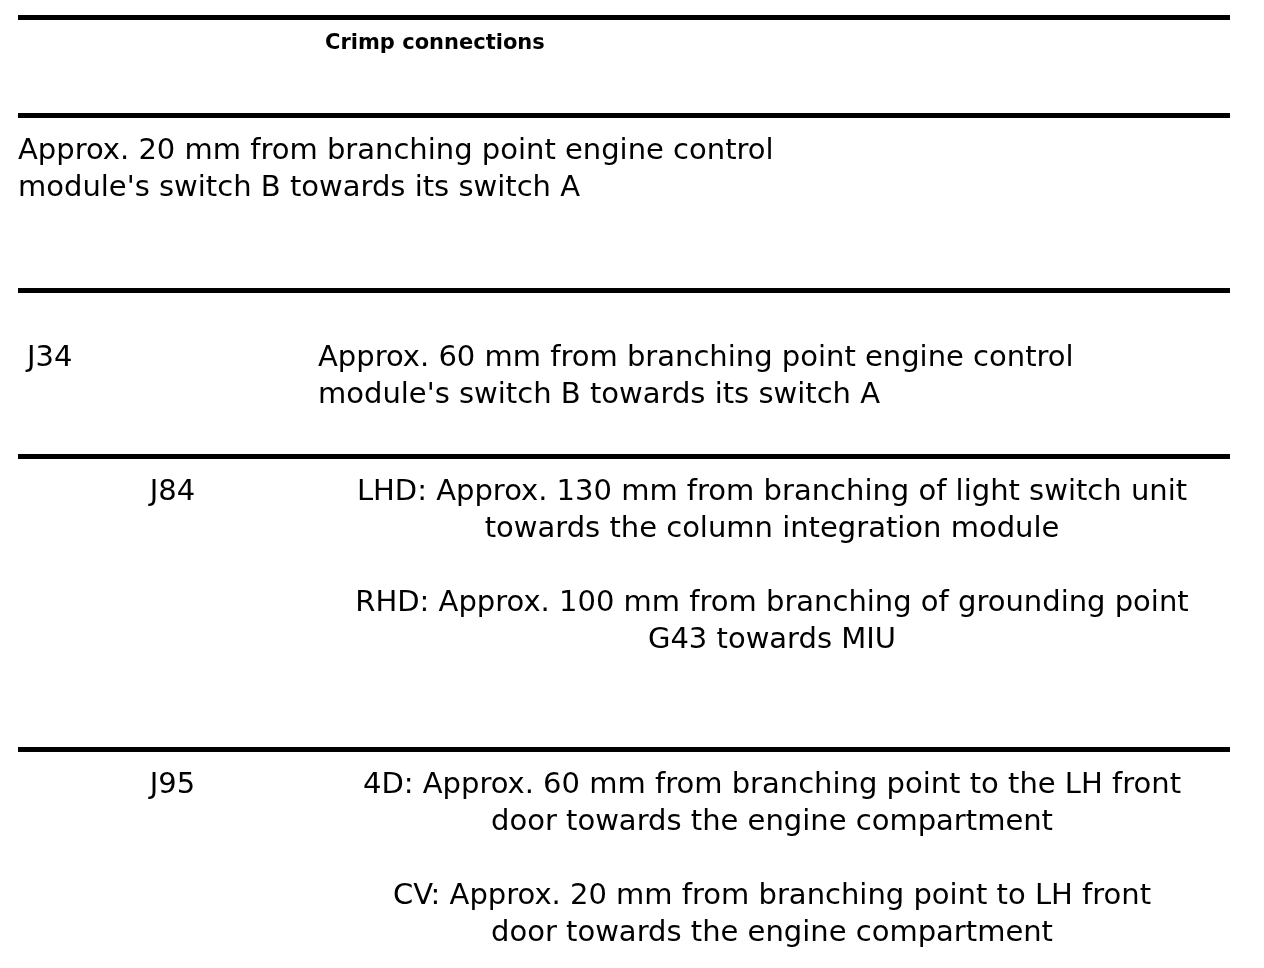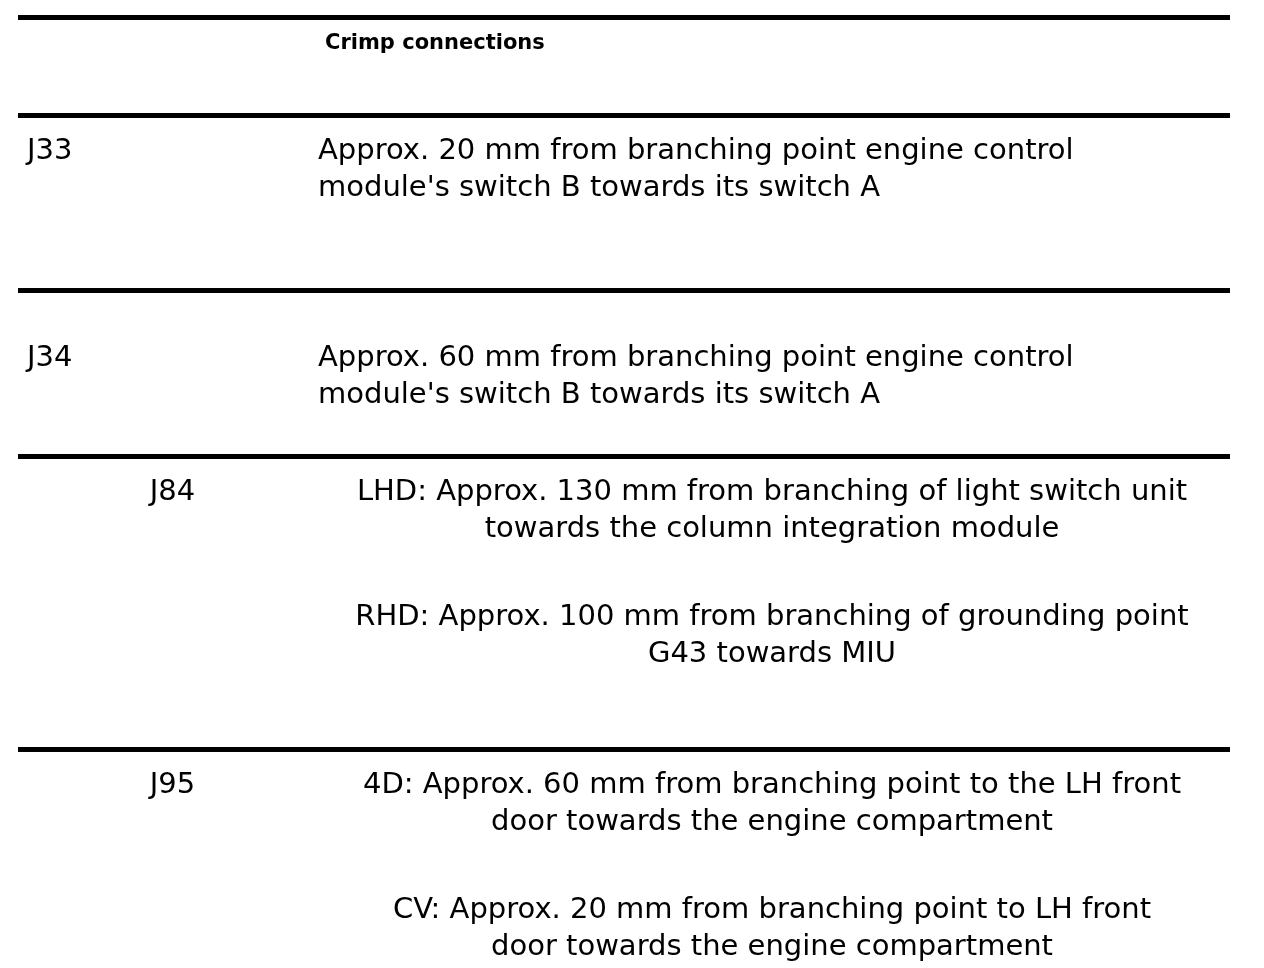--- a/index.html
+++ b/index.html
@@ -59,39 +59,38 @@
     font-weight: bold;
     font-size: 21px;
     padding-left: 7px;
     padding-top: 4px;
   }
   .desc-paragraph {
     margin: 0;
     white-space: pre-line;
   }
   .desc-paragraph + .desc-paragraph {
-    margin-top: 51px;
+    margin-top: 37px;
   }
   .variant-label {
     font-weight: normal;
   }
 </style>
 </head>
 <body>
 
 <div class="page">
   <div class="table">
 
     <div class="row r-header">
       <div class="col1"></div>
       <div class="col2 header-title">Crimp connections</div>
     </div>
 
     <div class="row r-j33">
-      <div class="col1">J33</div>
       <div class="col2">
         <p class="desc-paragraph"><b class="variant-label"></b><span>Approx. 20 mm from branching point engine control
 module's switch B towards its switch A</span></p>
       </div>
     </div>
 
     <div class="row r-j34">
       <div class="col1">J34</div>
       <div class="col2">
         <p class="desc-paragraph"><b class="variant-label"></b><span>Approx. 60 mm from branching point engine control

